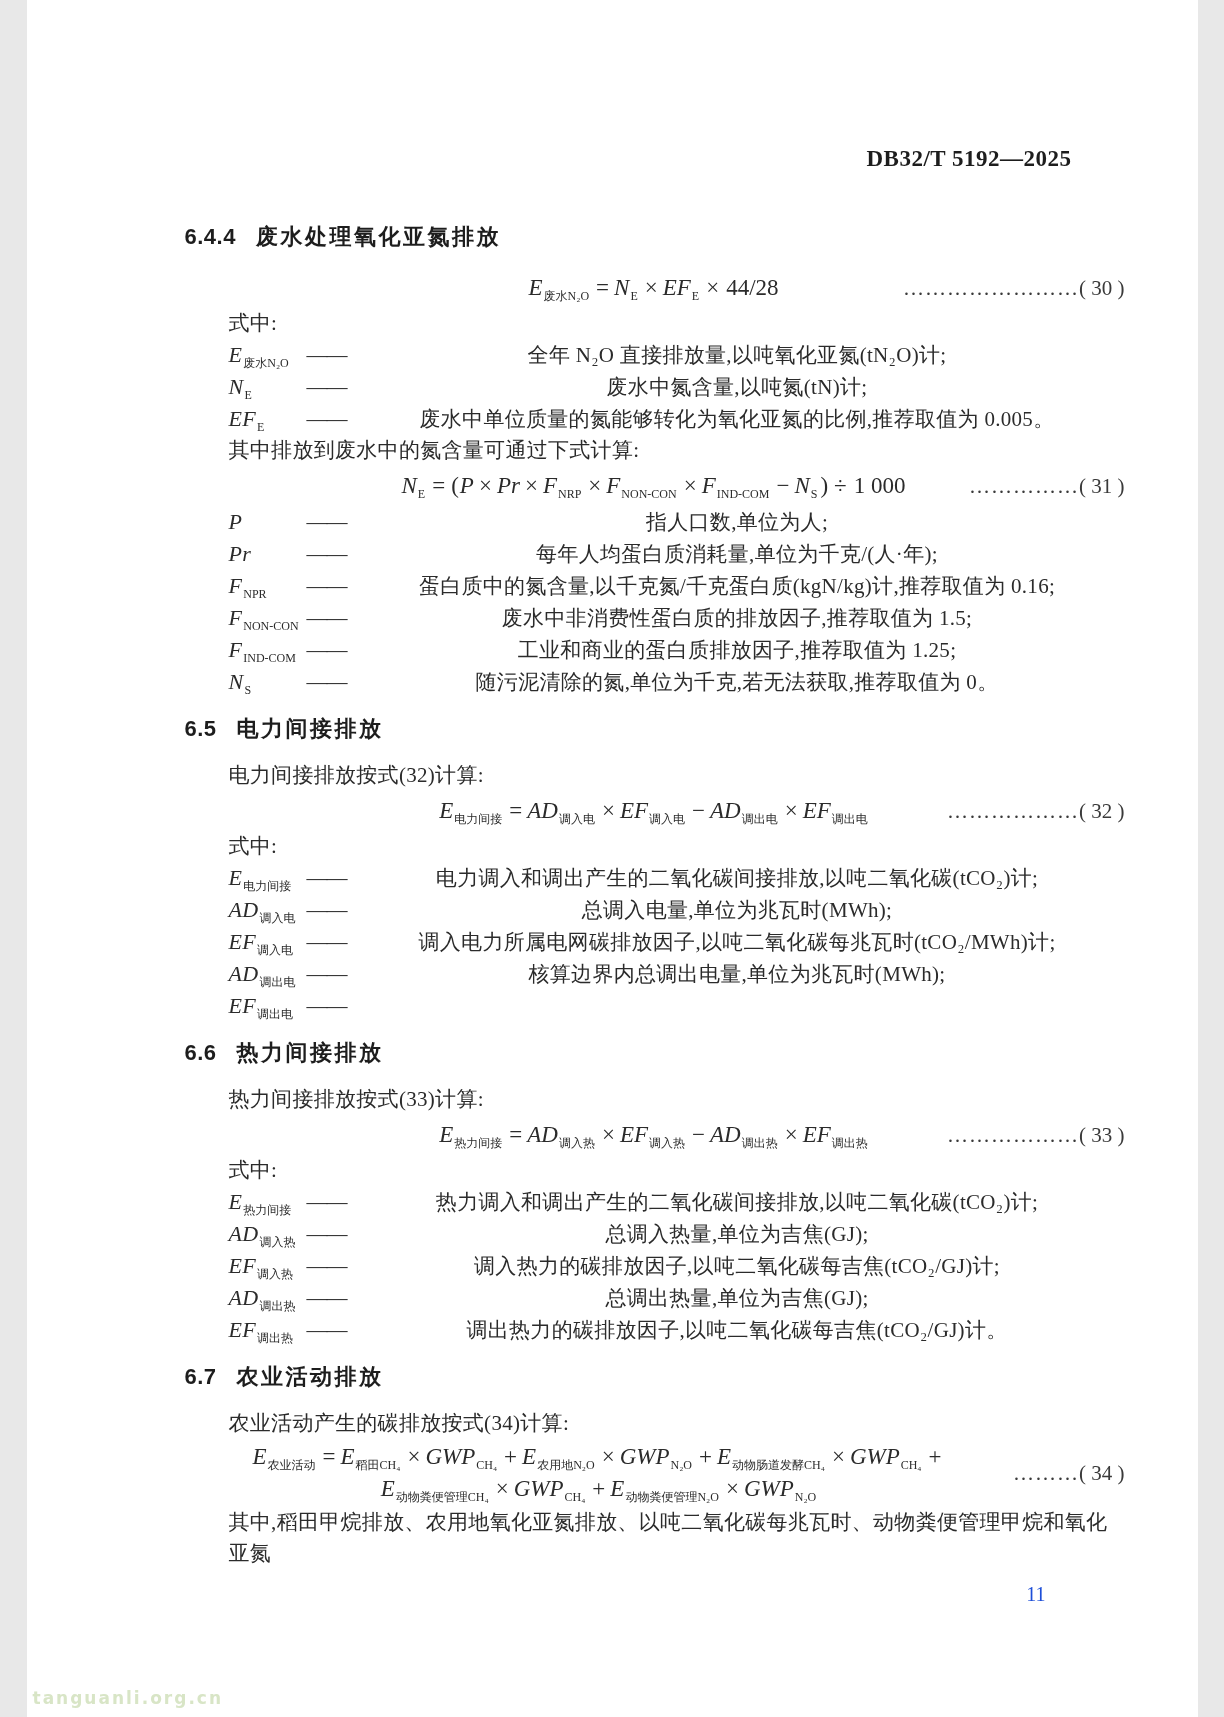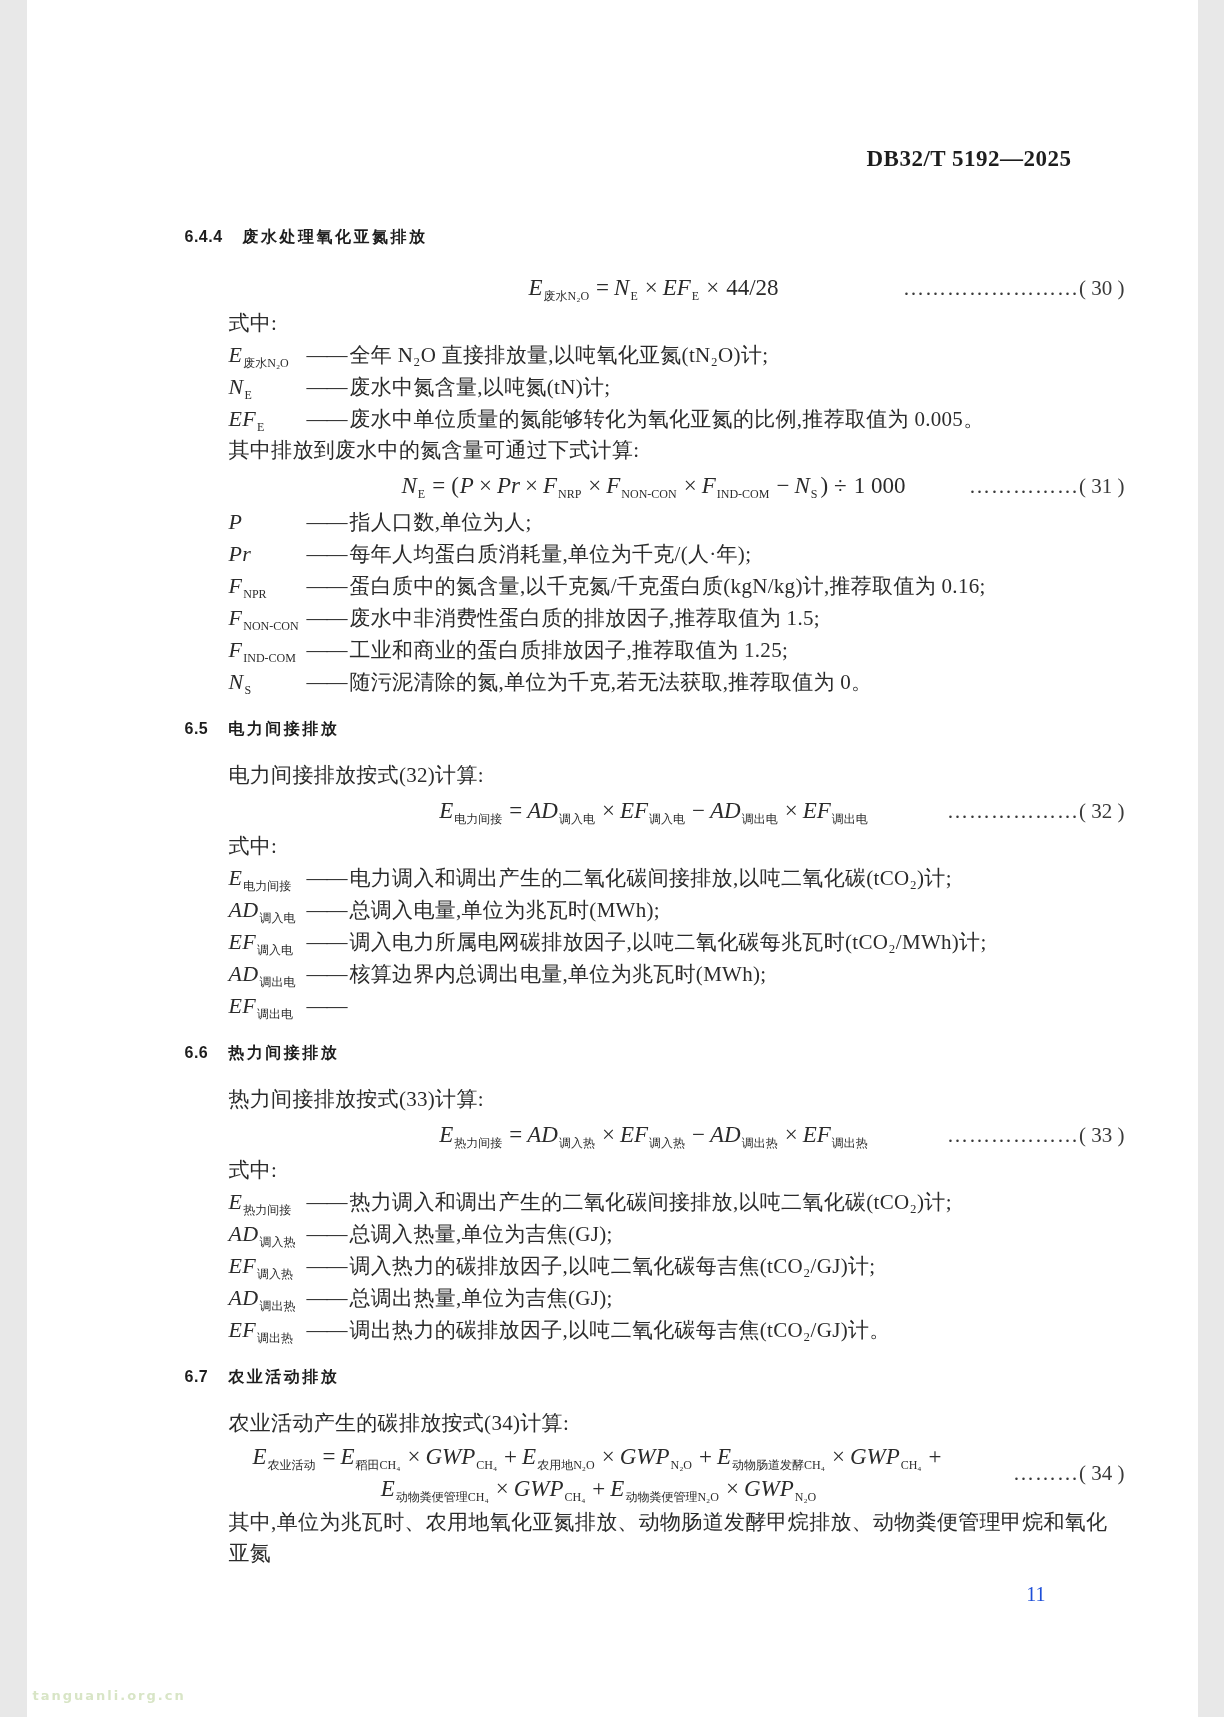--- a/index.html
+++ b/index.html
@@ -23,21 +23,21 @@
     color:#1d1d1d;
   }
   .content{
     position:absolute;
     top:222px;left:158px;width:940px;
   }
   .section{margin:0;}
   .sec-h{
     font-family:"Liberation Sans", sans-serif;
     font-weight:bold;
-    font-size:16px;
+    font-size:22px;
     line-height:30px;
     color:#1d1d1d;
     margin:16px 0 16px 0;
     letter-spacing:0;
   }
   .section:first-child .sec-h{margin-top:0;}
   .sec-h .sec-no{letter-spacing:0.5px;margin-right:20px;}
   .sec-h .sec-title{letter-spacing:2.5px;}
   .para{
     margin-left:44px;
@@ -57,21 +57,21 @@
     min-width:78px;
     font-size:22px;
     white-space:nowrap;
   }
   .t-dash{
     letter-spacing:-1px;
     margin-right:3px;
     white-space:nowrap;
     flex-shrink:0;
   }
-  .t-def{flex:1;}
+  .t-def{flex:1;text-align:center;}
   .f-row{
     position:relative;
     height:40px;
   }
   .f-main{
     position:absolute;
     left:50%;top:50%;
     transform:translate(-50%,-50%);
     white-space:nowrap;
     font-size:23px;
@@ -125,21 +125,21 @@
     position:absolute;
     top:1583px;right:152px;
     font-size:20px;
     color:#1d4ed8;
   }
   .watermark{
     position:absolute;
     left:6px;top:1688px;
     font-family:"DejaVu Sans", sans-serif;
     font-weight:bold;
-    font-size:13px;
+    font-size:17px;
     letter-spacing:2px;
   }
 </style>
 </head>
 <body>
 
 <div class="page" style="color: rgb(43, 43, 43);">
   <div class="doc-header">DB32/T 5192—2025</div>
   <div class="content">
       <div class="section">
@@ -268,18 +268,18 @@
         </div>
       </div>
       <div class="section">
         <div class="sec-h"><span class="sec-no">6.7</span><span class="sec-title">农业活动排放</span></div>
         <div class="para">农业活动产生的碳排放按式(34)计算:</div>
         <div class="f2-block">
           <div class="f2-line"><span class="fvar">E</span><span class="fsub">农业活动</span><span class="fop">=</span><span class="fvar">E</span><span class="fsub">稻田CH₄</span><span class="fop">×</span><span class="fvar">GWP</span><span class="fsub">CH₄</span><span class="fop">+</span><span class="fvar">E</span><span class="fsub">农用地N₂O</span><span class="fop">×</span><span class="fvar">GWP</span><span class="fsub">N₂O</span><span class="fop">+</span><span class="fvar">E</span><span class="fsub">动物肠道发酵CH₄</span><span class="fop">×</span><span class="fvar">GWP</span><span class="fsub">CH₄</span><span class="fop">+</span></div>
           <div class="f2-line"><span class="fvar">E</span><span class="fsub">动物粪便管理CH₄</span><span class="fop">×</span><span class="fvar">GWP</span><span class="fsub">CH₄</span><span class="fop">+</span><span class="fvar">E</span><span class="fsub">动物粪便管理N₂O</span><span class="fop">×</span><span class="fvar">GWP</span><span class="fsub">N₂O</span></div>
           <span class="f2-tail"><span class="f-dots">………</span><span class="f-label">( 34 )</span></span>
         </div>
-        <div class="para">其中,单位为兆瓦时、农用地氧化亚氮排放、动物肠道发酵甲烷排放、动物粪便管理甲烷和氧化亚氮</div>
+        <div class="para">其中,稻田甲烷排放、农用地氧化亚氮排放、以吨二氧化碳每兆瓦时、动物粪便管理甲烷和氧化亚氮</div>
       </div>
     </div>
   <div class="page-number">11</div>
   <div class="watermark" style="color: rgb(216, 229, 198);">tanguanli.org.cn</div>
 </div>
 
 </body></html>

